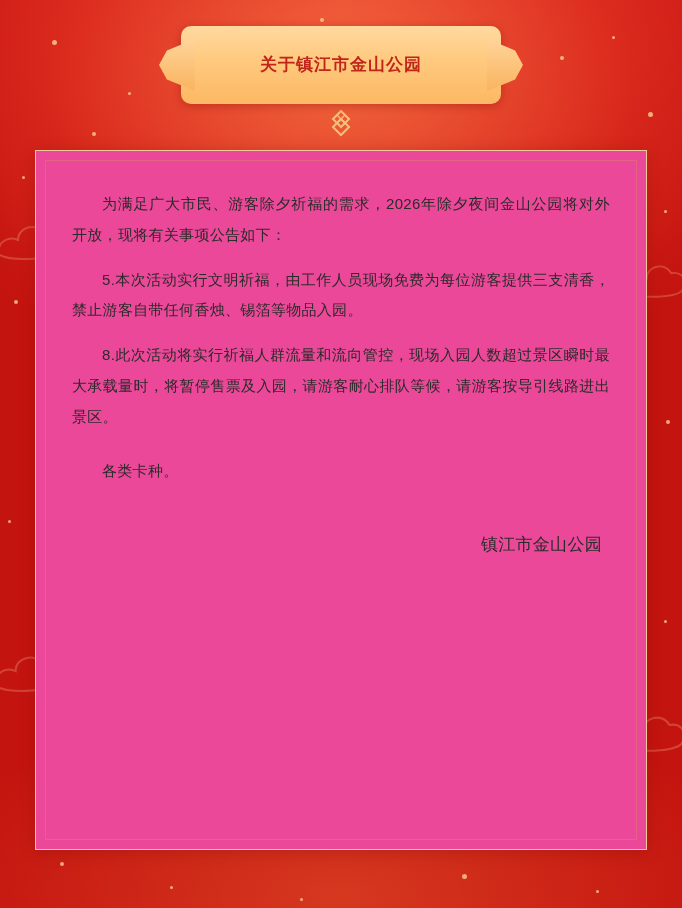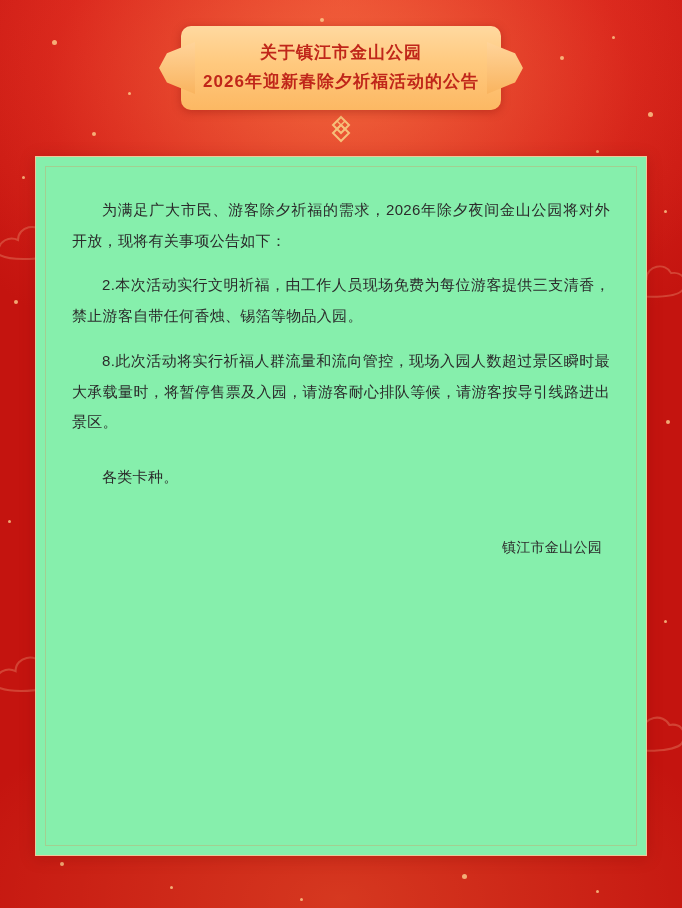--- a/index.html
+++ b/index.html
@@ -115,21 +115,21 @@
     height: 34px;
     z-index: 2;
   }
 
   
   .card {
     position: relative;
     margin: 8px auto 0;
     width: 612px;
     min-height: 700px;
-    background: #86efac;
+    background: #ec4899;
     border: 1px solid #f0c89a;
     box-shadow: 0 2px 14px rgba(120,10,5,0.28);
     padding: 38px 36px 44px;
     z-index: 2;
   }
   .card-inner-border {
     position: absolute;
     inset: 9px;
     border: 1px solid rgba(214,150,95,0.35);
     pointer-events: none;
@@ -141,21 +141,21 @@
     text-align: justify;
     text-indent: 2em;
     margin: 0 0 14px;
     letter-spacing: .3px;
   }
   .para.tight { margin-bottom: 16px; }
   .sign-block {
     margin-top: 40px;
     text-align: right;
     color: #2b2b2b;
-    font-size: 14px;
+    font-size: 17px;
     line-height: 2.1;
     letter-spacing: .3px;
     padding-right: 8px;
   }
   .footer-space { height: 10px; }
 </style>
 </head>
 <body>
 
 <div class="bg-base"></div>
@@ -191,36 +191,35 @@
 <svg class="cloud" style="left:-10px;top:640px;" width="74" height="54" viewBox="0 0 70 52">
   <path d="M4 44 C4 30 16 26 24 30 C24 16 44 12 50 24 C62 22 68 32 62 42 C56 50 16 52 4 44 Z" fill="none" stroke="#f4b08a" stroke-width="2"></path>
 </svg>
 <svg class="cloud" style="left:618px;top:700px;" width="72" height="54" viewBox="0 0 70 52">
   <path d="M4 44 C4 30 16 26 24 30 C24 16 44 12 50 24 C62 22 68 32 62 42 C56 50 16 52 4 44 Z" fill="none" stroke="#f4b08a" stroke-width="2"></path>
 </svg>
 
 <div class="header">
   <div class="plaque">
     <div class="plaque-line">关于镇江市金山公园</div>
-    <div class="plaque-line">2026年迎新春除夕祈福活动的公告</div>
   </div>
   <div class="knot">
     <svg width="34" height="34" viewBox="0 0 34 34">
       <path d="M17 3 L25 11 L17 19 L9 11 Z" fill="none" stroke="#f6c07a" stroke-width="2"></path>
       <path d="M17 11 L25 19 L17 27 L9 19 Z" fill="none" stroke="#f6c07a" stroke-width="2"></path>
       <path d="M13 7 L21 15 M21 7 L13 15" stroke="#f6c07a" stroke-width="1.4" fill="none"></path>
     </svg>
   </div>
 </div>
 
 <div class="card">
   <div class="card-inner-border"></div>
 
   <p class="para">为满足广大市民、游客除夕祈福的需求，2026年除夕夜间金山公园将对外开放，现将有关事项公告如下：</p>
-  <p class="para">2.本次活动实行文明祈福，由工作人员现场免费为每位游客提供三支清香，禁止游客自带任何香烛、锡箔等物品入园。</p>
+  <p class="para">5.本次活动实行文明祈福，由工作人员现场免费为每位游客提供三支清香，禁止游客自带任何香烛、锡箔等物品入园。</p>
   <p class="para">8.此次活动将实行祈福人群流量和流向管控，现场入园人数超过景区瞬时最大承载量时，将暂停售票及入园，请游客耐心排队等候，请游客按导引线路进出景区。</p>
   <div class="footer-space"></div>
   <p class="para tight">各类卡种。</p>
 
   <div class="sign-block">
     <div>镇江市金山公园</div>
   </div>
 </div>
 
 </body></html>

